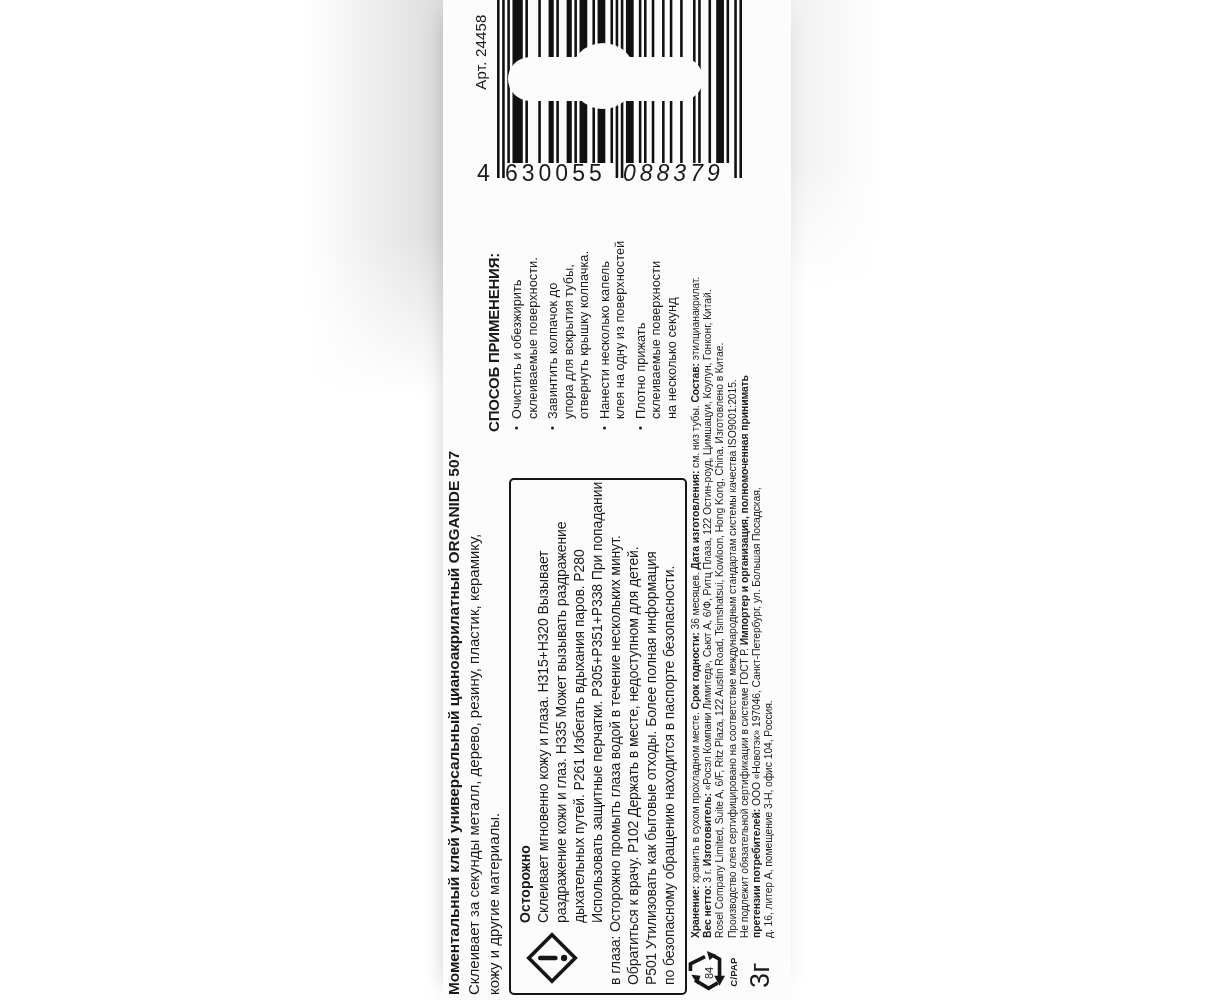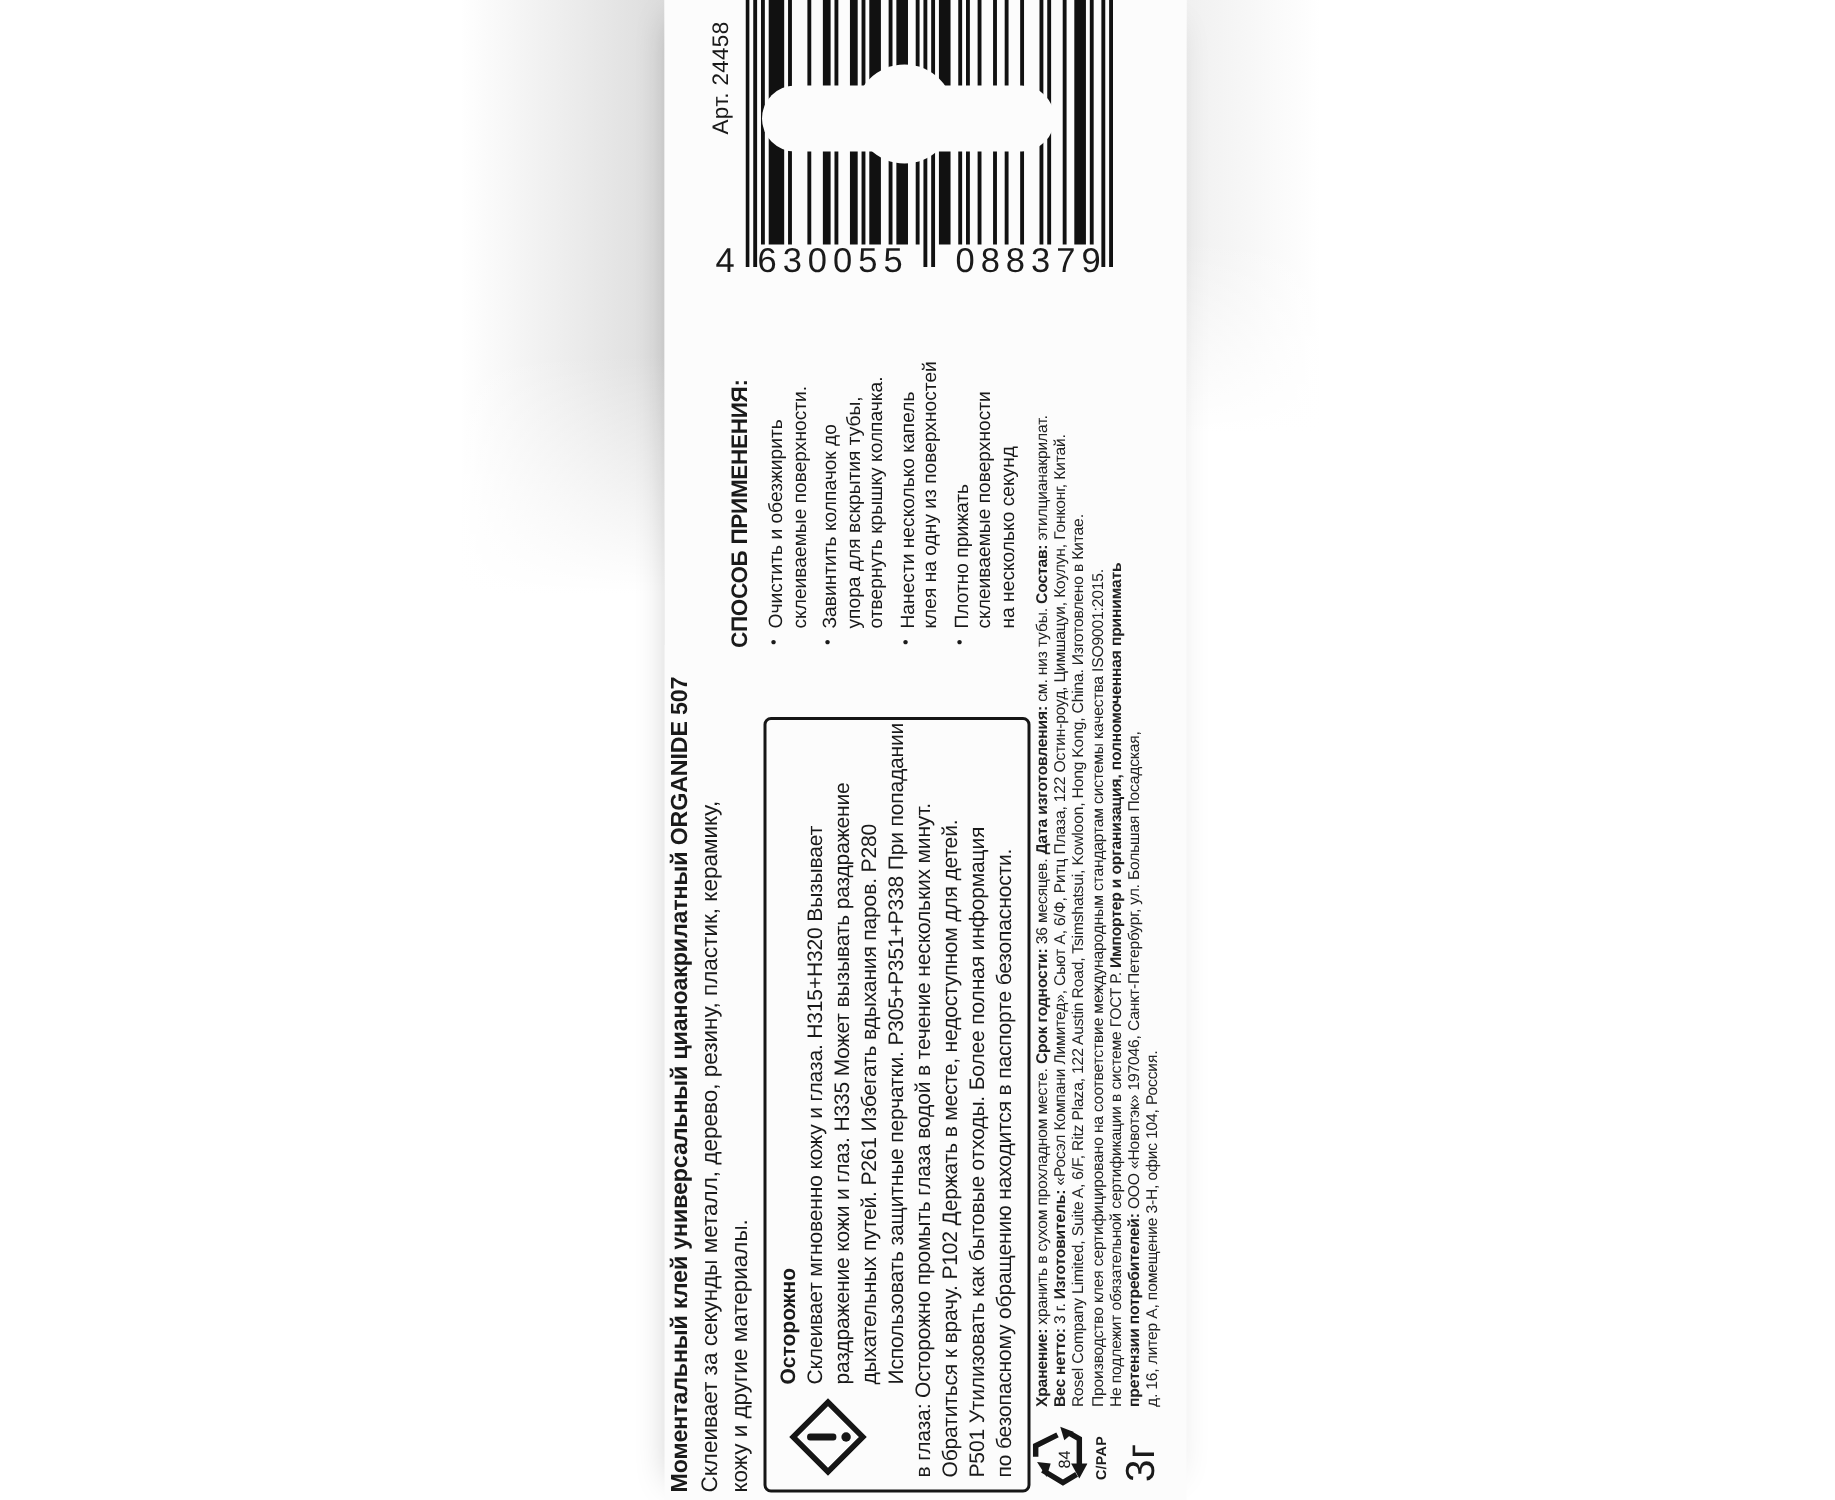--- a/index.html
+++ b/index.html
@@ -19,21 +19,21 @@
          box-shadow:-10px 0 22px -14px rgba(0,0,0,.25), 10px 0 22px -16px rgba(0,0,0,.12);}
 
   
   .barcode-zone{position:absolute;left:0;top:0;width:348px;height:210px;}
   .art-number{position:absolute;left:-8px;top:44px;width:90px;height:16px;text-align:center;
               font-size:15px;letter-spacing:.2px;transform:rotate(-90deg);white-space:nowrap;}
   .bars-svg{position:absolute;left:54px;top:0;}
   .digit{position:absolute;top:160px;font-size:23px;letter-spacing:4px;white-space:nowrap;}
   .dg1{left:34px;letter-spacing:0;}
   .dg2{left:62px;}
-  .dg3{left:194px;}
+  .dg3{left:180px;font-style:italic;}
   .hole-slot{position:absolute;left:65px;top:57px;width:195px;height:44px;border-radius:22px;background:#fcfcfc;}
   .hole-circle{position:absolute;left:127px;top:43px;width:66px;height:66px;border-radius:50%;background:#fcfcfc;}
 
   
   .reading{position:absolute;left:0;top:210px;width:790px;height:348px;
            transform:rotate(-90deg) translateX(-790px);transform-origin:0 0;}
 
   .product-title{position:absolute;left:5px;top:1px;white-space:nowrap;}
   .product-title .t1{font-weight:bold;font-size:15.5px;line-height:20px;letter-spacing:-.1px;}
   .product-title .t2,.product-title .t3{font-size:15px;line-height:20px;}

